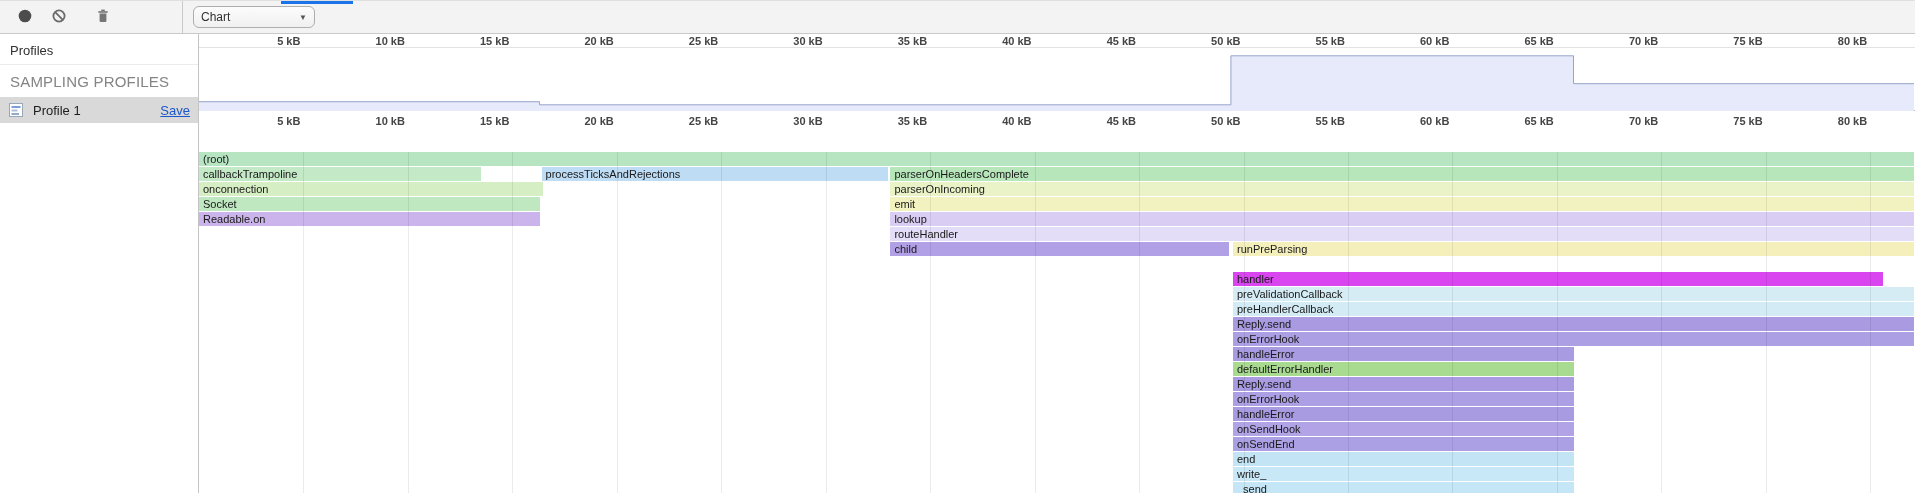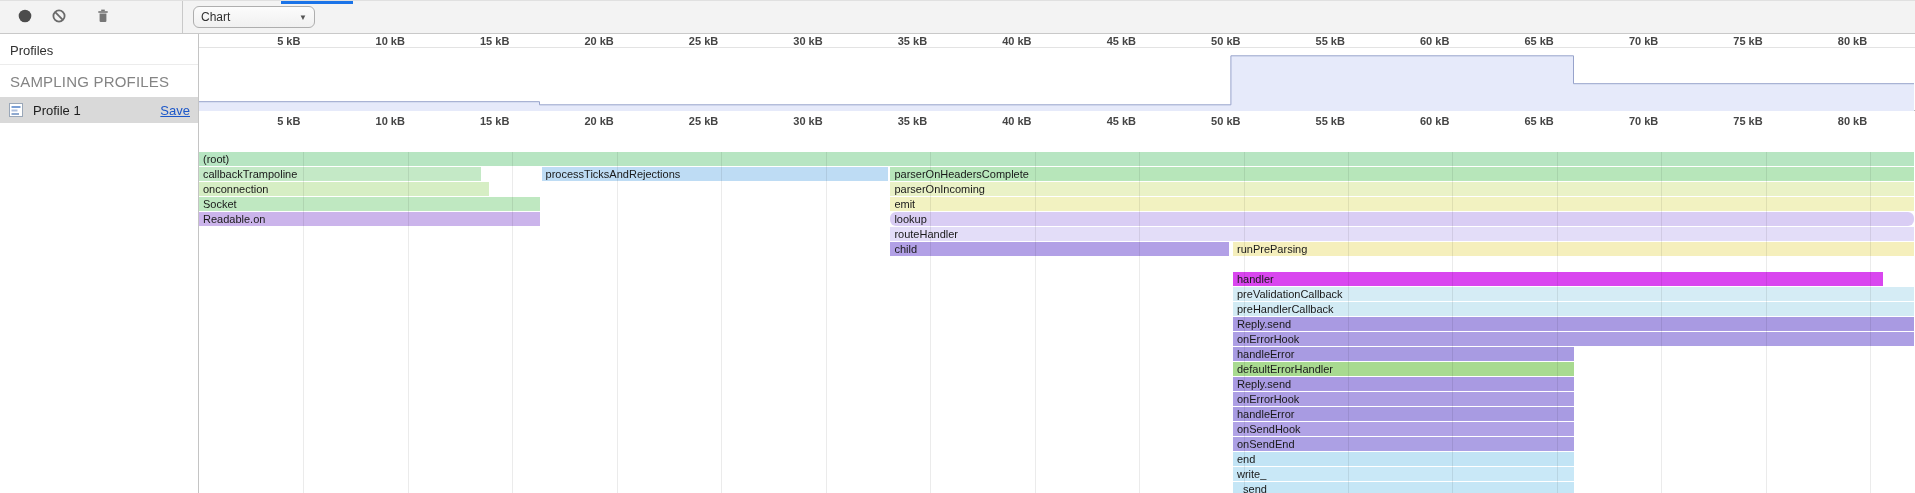--- a/index.html
+++ b/index.html
@@ -172,26 +172,26 @@
           <span class="tick" style="left: 1294.8px;">65 kB</span>
           <span class="tick" style="left: 1399.24px;">70 kB</span>
           <span class="tick" style="left: 1503.69px;">75 kB</span>
           <span class="tick" style="left: 1608.13px;">80 kB</span>
         </div>
       <div class="rows" id="rows">
           <div class="bar" style="top: 0px; left: 0px; width: 1715px; background: rgb(183, 229, 194);">(root)</div>
           <div class="bar" style="top: 15px; left: 0px; width: 282px; background: rgb(196, 233, 198);">callbackTrampoline</div>
           <div class="bar" style="top: 15px; left: 342.6px; width: 346.8px; background: rgb(190, 220, 244);">processTicksAndRejections</div>
           <div class="bar" style="top: 15px; left: 691.4px; width: 1023.6px; background: rgb(183, 230, 186);">parserOnHeadersComplete</div>
-          <div class="bar" style="top: 30px; left: 0px; width: 290px; background: rgb(214, 238, 196);">onconnection</div>
+          <div class="bar" style="top: 30px; left: 0px; width: 344px; background: rgb(214, 238, 196);">onconnection</div>
           <div class="bar" style="top: 30px; left: 691.4px; width: 1023.6px; background: rgb(234, 242, 199);">parserOnIncoming</div>
           <div class="bar" style="top: 45px; left: 0px; width: 340.5px; background: rgb(191, 232, 193);">Socket</div>
           <div class="bar" style="top: 45px; left: 691.4px; width: 1023.6px; background: rgb(242, 242, 193);">emit</div>
           <div class="bar" style="top: 60px; left: 0px; width: 340.5px; background: rgb(203, 180, 235);">Readable.on</div>
-          <div class="bar" style="top: 60px; left: 691.4px; width: 1023.6px; background: rgb(217, 205, 244); border-radius: 6px;">lookup</div>
+          <div class="bar" style="top: 60px; left: 691.4px; width: 1023.6px; background: rgb(217, 205, 244);">lookup</div>
           <div class="bar" style="top: 75px; left: 691.4px; width: 1023.6px; background: rgb(227, 221, 248);">routeHandler</div>
           <div class="bar" style="top: 90px; left: 691.4px; width: 338.4px; background: rgb(178, 160, 230);">child</div>
           <div class="bar" style="top: 90px; left: 1034px; width: 681px; background: rgb(245, 239, 188);">runPreParsing</div>
           <div class="bar" style="top: 120px; left: 1034px; width: 650px; background: #d946ef;">handler</div>
           <div class="bar" style="top: 135px; left: 1034px; width: 681px; background: rgb(213, 236, 245);">preValidationCallback</div>
           <div class="bar" style="top: 150px; left: 1034px; width: 681px; background: rgb(210, 235, 244);">preHandlerCallback</div>
           <div class="bar" style="top: 165px; left: 1034px; width: 681px; background: rgb(169, 154, 226);">Reply.send</div>
           <div class="bar" style="top: 180px; left: 1034px; width: 681px; background: rgb(173, 159, 228);">onErrorHook</div>
           <div class="bar" style="top: 195px; left: 1034px; width: 340.5px; background: rgb(168, 155, 226);">handleError</div>
           <div class="bar" style="top: 210px; left: 1034px; width: 340.5px; background: rgb(168, 218, 144);">defaultErrorHandler</div>

